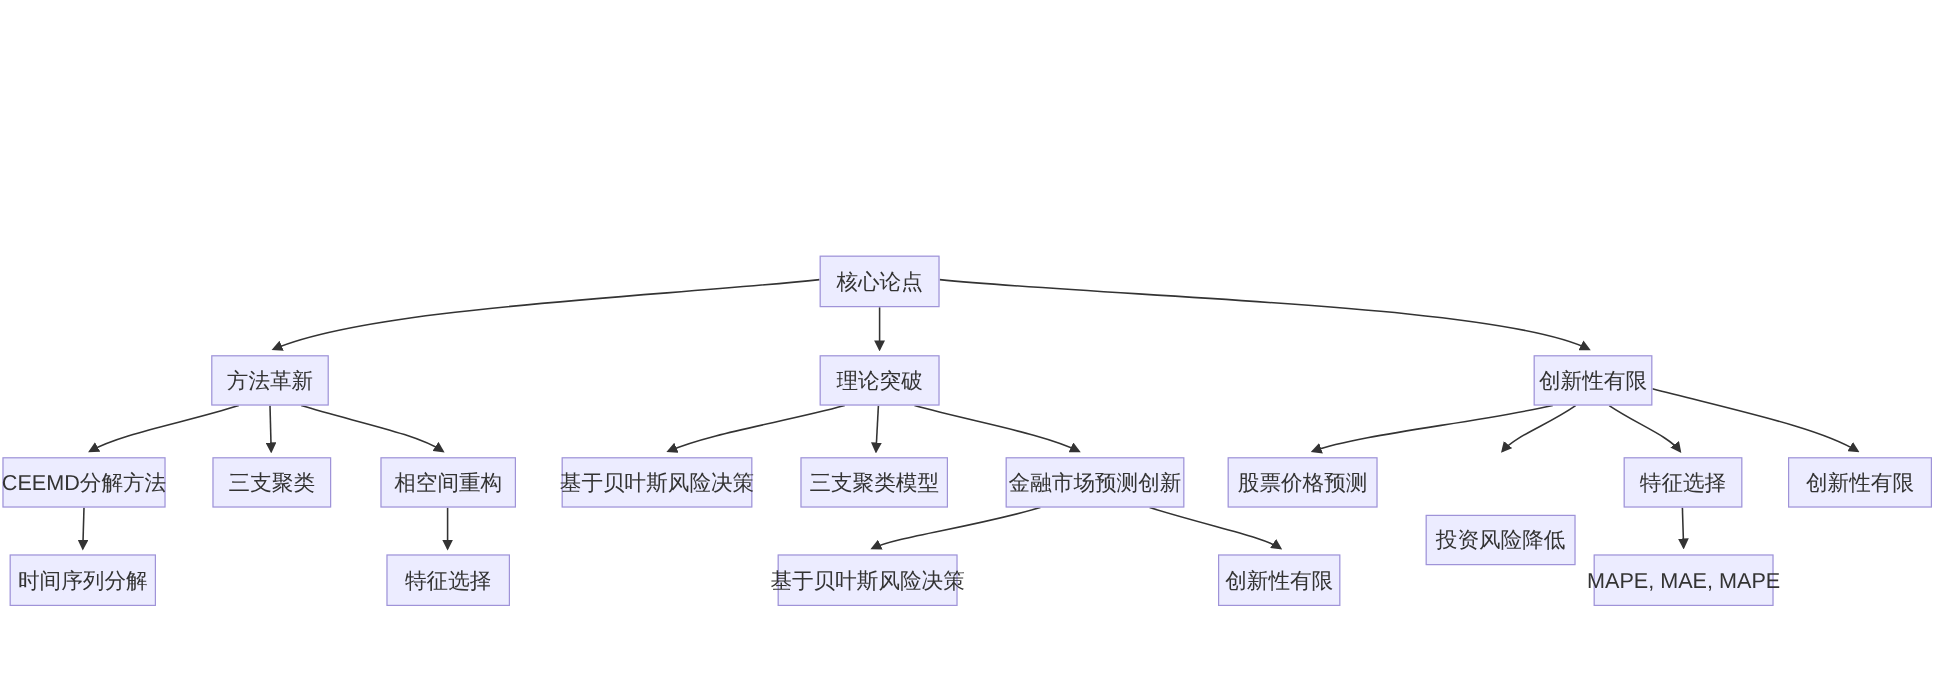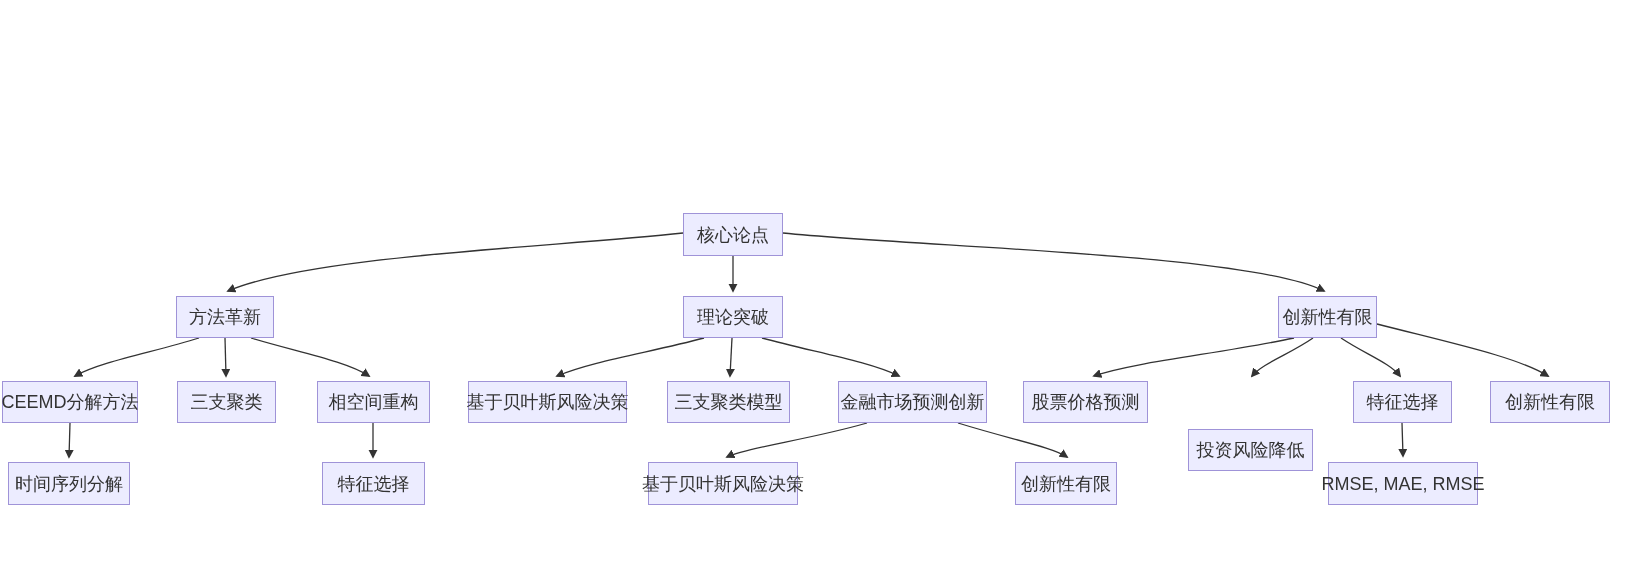--- a/index.html
+++ b/index.html
@@ -77,15 +77,15 @@
   <div class="node" style="left:838px;top:381px;width:149px;height:42px;">金融市场预测创新</div>
   <div class="node" style="left:1023px;top:381px;width:125px;height:42px;">股票价格预测</div>
   <div class="node" style="left:1188px;top:381px;width:125px;height:42px;margin-top:48px;">投资风险降低</div>
   <div class="node" style="left:1353px;top:381px;width:99px;height:42px;">特征选择</div>
   <div class="node" style="left:1490px;top:381px;width:120px;height:42px;">创新性有限</div>
 
   <div class="node" style="left:8px;top:462px;width:122px;height:43px;text-align:right;">时间序列分解</div>
   <div class="node" style="left:322px;top:462px;width:103px;height:43px;">特征选择</div>
   <div class="node" style="left:648px;top:462px;width:150px;height:43px;">基于贝叶斯风险决策</div>
   <div class="node" style="left:1015px;top:462px;width:102px;height:43px;">创新性有限</div>
-  <div class="node" style="left:1328px;top:462px;width:150px;height:43px;">RMSE, MAE, RMSE</div>
+  <div class="node" style="left:1328px;top:462px;width:150px;height:43px;">MAPE, MAE, MAPE</div>
 
 </div>
 
 </body></html>

